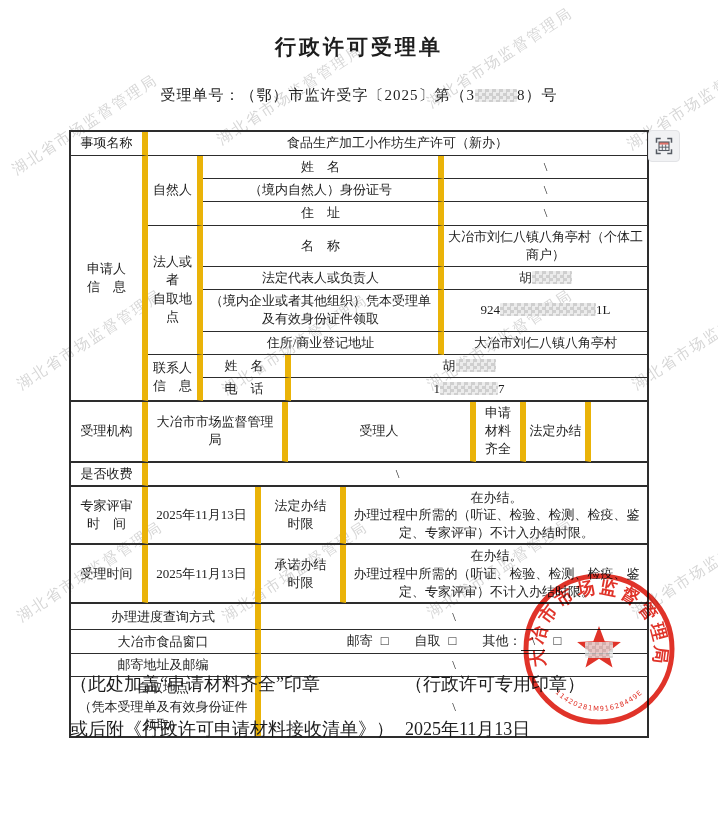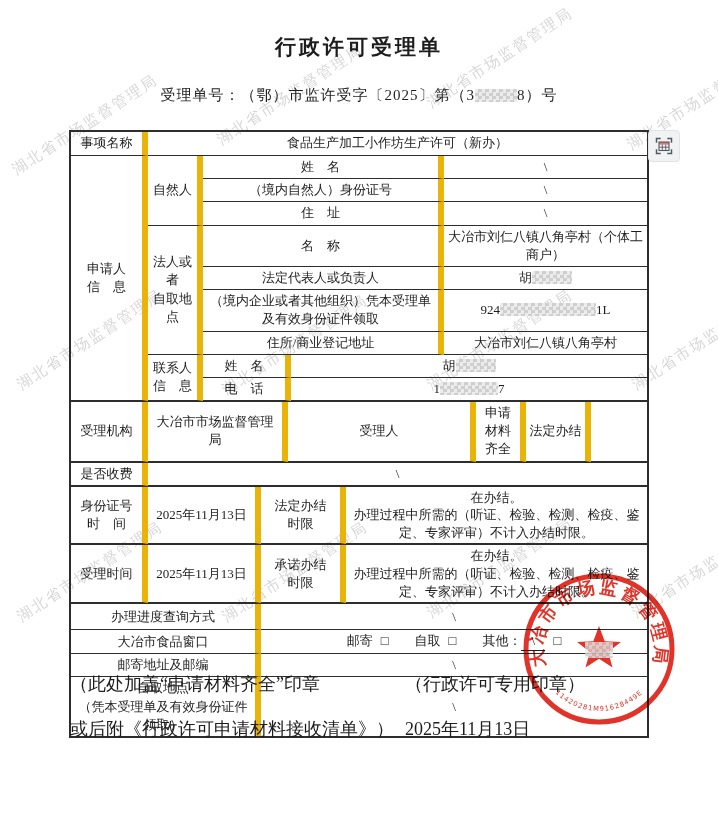--- a/index.html
+++ b/index.html
@@ -171,21 +171,21 @@
       <div class="cell cwE h50 lc"></div>
     </div>
 
     <div class="row tt">
       <div class="cell cw1 h23">是否收费</div>
       <div class="cell cwv h23 lc">\</div>
     </div>
 
     <div class="row tt">
       <div class="cell cw1 h46">
-        <div>身份证号</div>
+        <div>专家评审</div>
         <div>时　间</div>
       </div>
       <div class="cell cwF h46">2025年11月13日</div>
       <div class="cell cwG h46">
         <div>法定办结</div>
         <div>时限</div>
       </div>
       <div class="cell cwH h46 lc small-note">
         <div>在办结。</div>
         <div>办理过程中所需的（听证、检验、检测、检疫、鉴定、专家评审）不计入办结时限。</div>

